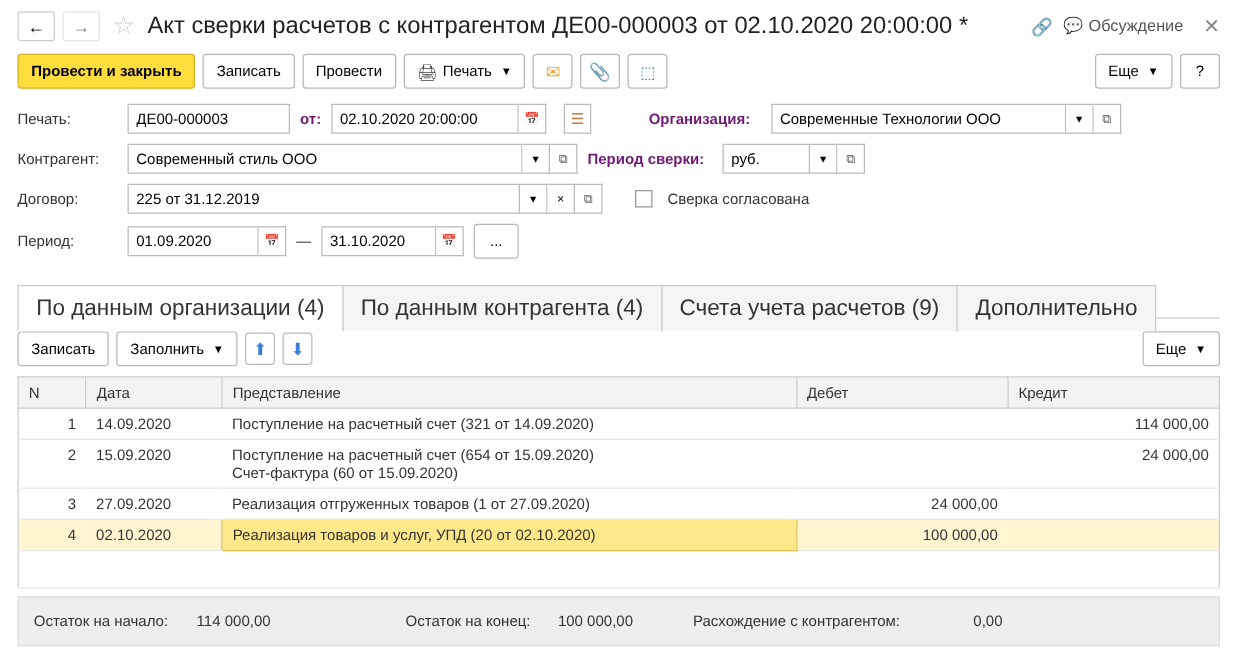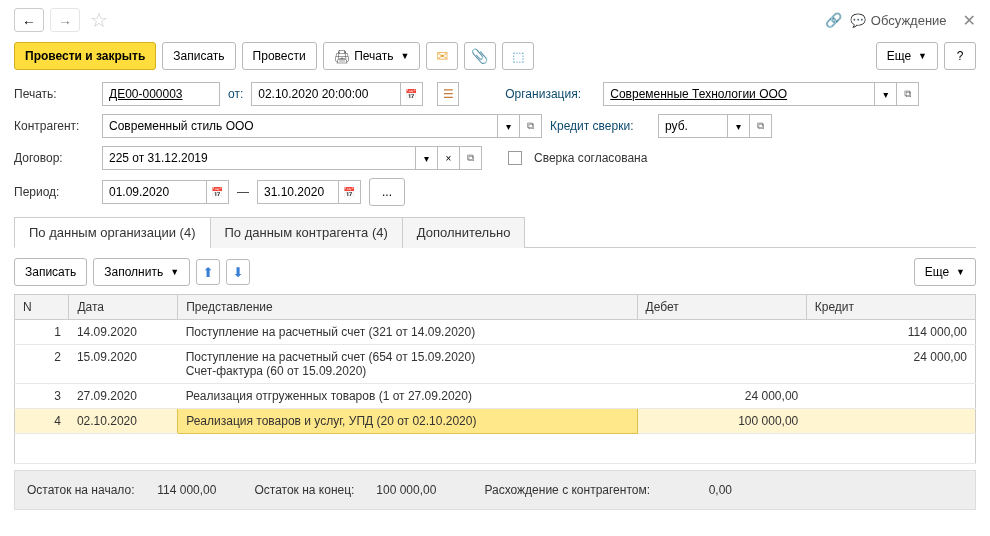--- a/index.html
+++ b/index.html
@@ -59,21 +59,21 @@
     background: #ffdd3c;
     border-color: #d4b020;
     font-weight: bold;
   }
   .btn-icon { width: 32px; padding:0; justify-content:center;}
   .btn .caret { font-size: 9px; margin-left: 3px;}
   .toolbar-right { margin-left: auto; display: flex; gap:6px;}
   
   .form-row { display: flex; align-items: center; gap: 8px; margin-bottom: 8px;}
   .label { width: 80px; color: #333;}
-  .label-sm { color: #0c4a6e;}
+  .label-sm { color: #701a75; font-weight: bold;}
   .input-group { display: inline-flex; }
   .input {
     height: 24px;
     border: 1px solid #bbb;
     padding: 0 6px;
     font-size: 12px;
     background:#fff;
   }
   .input-btn {
     height: 24px; width: 22px;
@@ -92,24 +92,24 @@
     display:flex;
     border-bottom: 1px solid #ccc;
     margin-top: 10px;
   }
   .tab {
     padding: 7px 14px;
     border: 1px solid #ccc;
     border-bottom: none;
     background: #f5f5f5;
     margin-right: -1px;
-    font-size: 13px;
+    font-size: 18px;
     cursor:pointer;
     position:relative;
-    top:1px;
+    top:11px;
   }
   .tab.active {
     background: #fff;
     border-bottom:1px solid #fff;
   }
   
   .tab-content { padding: 10px 0;}
   .sub-toolbar { display:flex; gap:6px; align-items:center; margin-bottom:8px;}
   .arrow-btn { width:24px; height:26px; border:1px solid #bbb; background:#fff; display:inline-flex; align-items:center; justify-content:center; cursor:pointer; border-radius:3px;}
   .arrow-btn.up { color:#3a7fd6;}
@@ -164,20 +164,21 @@
 </style>
 </head>
 <body>
 
 <div class="container">
 
   <div class="header-row">
     <button class="nav-btn">←</button>
     <button class="nav-btn" style="opacity:0.5">→</button>
     <span class="star-icon">☆</span>
+    <span class="title">Акт сверки расчетов с контрагентом ДЕ00-000003 от 02.10.2020 20:00:00 *</span>
     <div class="header-right">
       <span class="link-icon">🔗</span>
       <div class="discuss">
         <span>💬</span>
         <span>Обсуждение</span>
       </div>
       <span class="close-x">✕</span>
     </div>
   </div>
 
@@ -204,57 +205,57 @@
         <span>Еще</span>
         <span class="caret">▼</span>
       </button>
       <button class="btn btn-icon">?</button>
     </div>
   </div>
 
   <div class="form-row">
     <span class="label">Печать:</span>
     <div class="input-group">
-      <input class="input" style="width: 118px; text-decoration: underline;" value="ДЕ00-000003">
+      <input class="input" style="width: 130px;" value="ДЕ00-000003">
     </div>
     <span class="label-sm">от:</span>
     <div class="input-group">
       <input class="input" style="width: 150px;" value="02.10.2020 20:00:00">
       <button class="input-btn">
           <span class="cal-icon">📅</span>
         </button>
     </div>
     <button class="input-btn" style="border-left:1px solid #bbb; margin-left:6px;">
         <span class="list-icon">☰</span>
       </button>
     <span style="width:30px"></span>
     <span class="label-sm" style="width:90px">Организация:</span>
     <div class="input-group">
-      <input class="input" style="width: 272px; text-decoration: underline;" value="Современные Технологии ООО">
+      <input class="input" style="width: 236px;" value="Современные Технологии ООО">
       <button class="input-btn">
           <span>▾</span>
         </button>
       <button class="input-btn">
           <span class="ext-icon">⧉</span>
         </button>
     </div>
   </div>
 
   <div class="form-row">
     <span class="label">Контрагент:</span>
     <div class="input-group">
-      <input class="input" style="width: 396px;" value="Современный стиль ООО">
+      <input class="input" style="width: 316px;" value="Современный стиль ООО">
       <button class="input-btn">
           <span>▾</span>
         </button>
       <button class="input-btn">
           <span class="ext-icon">⧉</span>
         </button>
     </div>
-    <span class="label-sm" style="width:100px">Кредит сверки:</span>
+    <span class="label-sm" style="width:100px">Период сверки:</span>
     <div class="input-group">
       <input class="input" style="width: 70px;" value="руб.">
       <button class="input-btn">
           <span>▾</span>
         </button>
       <button class="input-btn">
           <span class="ext-icon">⧉</span>
         </button>
     </div>
   </div>
@@ -281,31 +282,32 @@
   <div class="form-row">
     <span class="label">Период:</span>
     <div class="input-group">
       <input class="input" style="width: 105px;" value="01.09.2020">
       <button class="input-btn">
           <span class="cal-icon">📅</span>
         </button>
     </div>
     <span>—</span>
     <div class="input-group">
-      <input class="input" style="width: 82px;" value="31.10.2020">
+      <input class="input" style="width: 92px;" value="31.10.2020">
       <button class="input-btn">
           <span class="cal-icon">📅</span>
         </button>
     </div>
     <button class="btn" style="width:36px;padding:0;justify-content:center">...</button>
   </div>
 
   <div class="tabs">
     <div class="tab active">По данным организации (4)</div>
     <div class="tab">По данным контрагента (4)</div>
+    <div class="tab">Счета учета расчетов (9)</div>
     <div class="tab">Дополнительно</div>
   </div>
 
   <div class="tab-content">
     <div class="sub-toolbar">
       <button class="btn">Записать</button>
       <button class="btn">
         <span>Заполнить</span>
         <span class="caret">▼</span>
       </button>
@@ -363,21 +365,21 @@
             <td colspan="5"></td>
           </tr>
       </tbody>
     </table>
 
     <div class="footer-bar">
       <div class="footer-item">
         <span>Остаток на начало:</span>
         <span class="footer-val">114 000,00</span>
       </div>
-      <div class="footer-item" style="">
+      <div class="footer-item" style="margin-left:70px">
         <span>Остаток на конец:</span>
         <span class="footer-val">100 000,00</span>
       </div>
       <div class="footer-item" style="margin-left:10px">
         <span>Расхождение с контрагентом:</span>
         <span class="footer-val">0,00</span>
       </div>
     </div>
   </div>
 </div>

